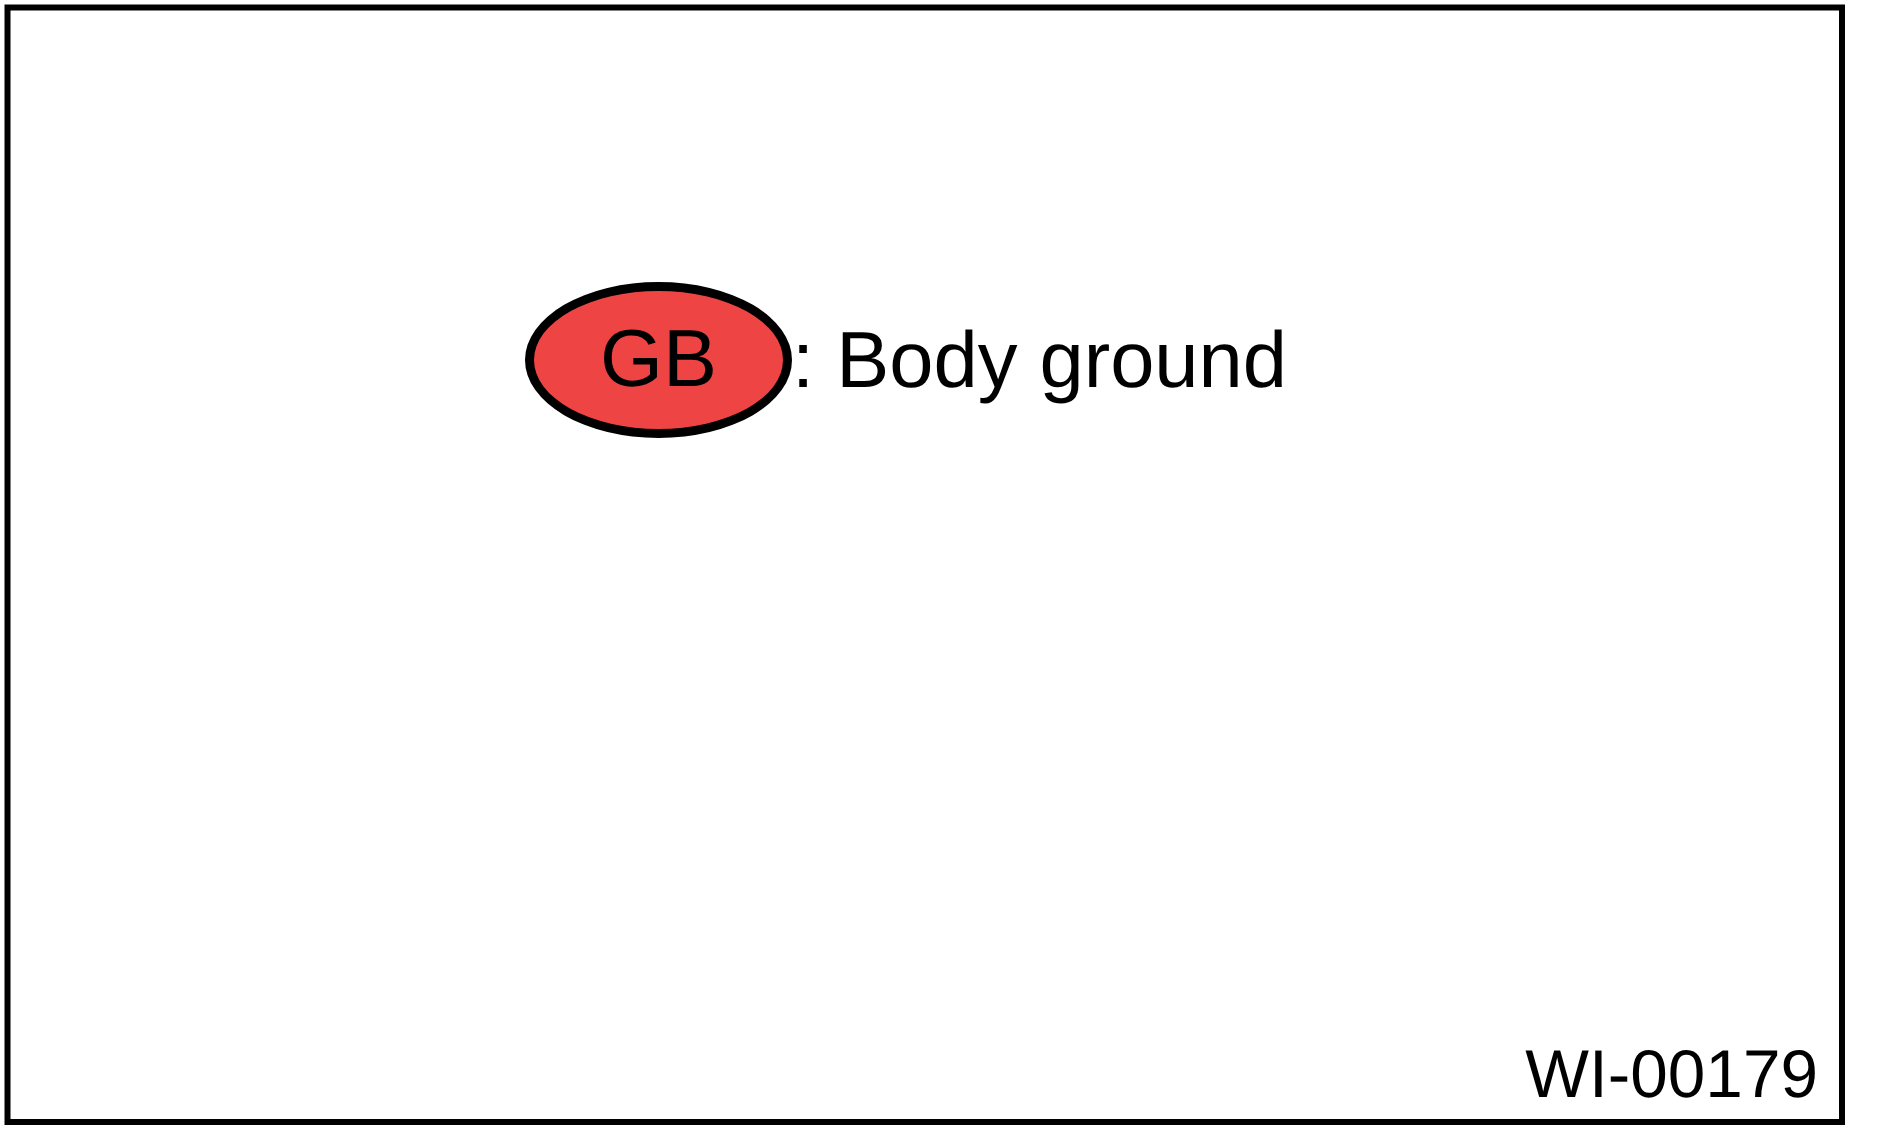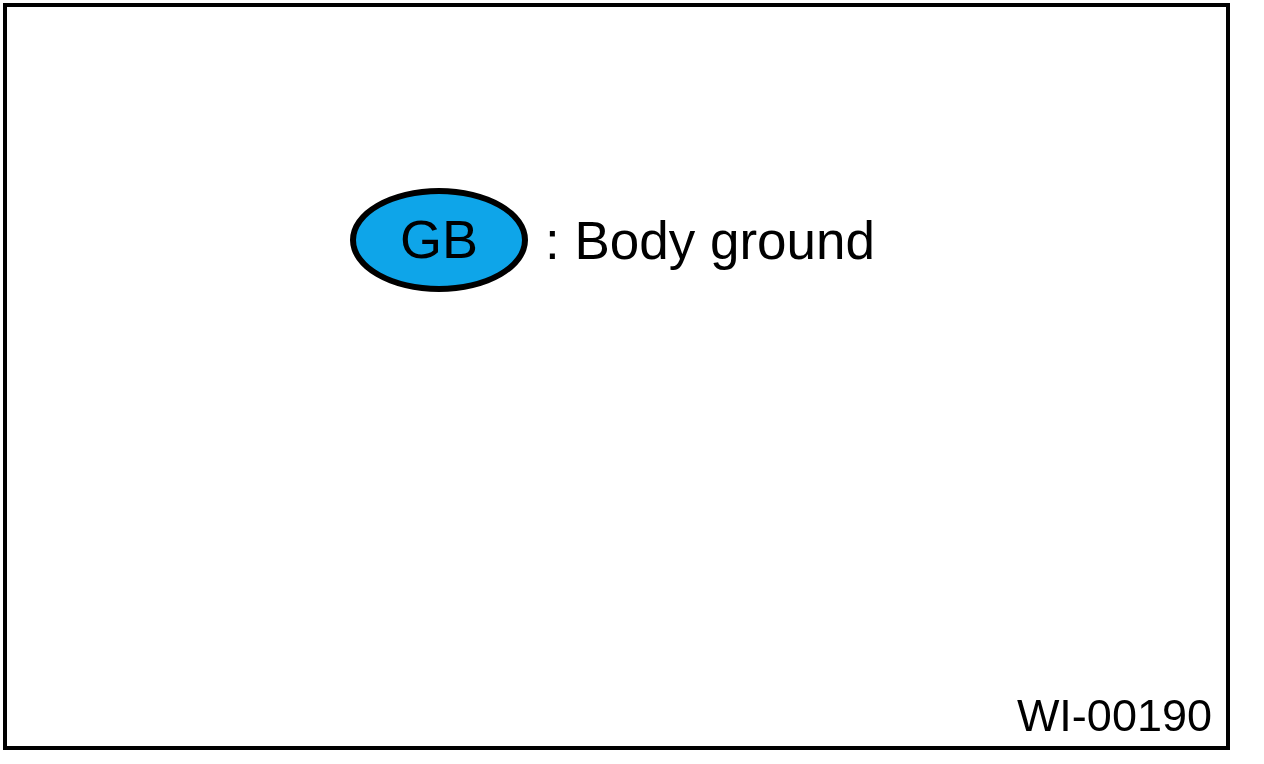--- a/index.html
+++ b/index.html
@@ -40,30 +40,29 @@
   .ellipse {
     width: 178px;
     height: 104px;
     border: 6px solid #000000;
     border-radius: 50%;
     box-sizing: border-box;
     display: flex;
     align-items: center;
     justify-content: center;
     flex: 0 0 auto;
-    background: #0ea5e9;
+    background: #ef4444;
   }
   .symbol-text {
     font-size: 54px;
     line-height: 1;
     letter-spacing: 0px;
     transform: translateY(-1px);
   }
   .legend-label {
-    margin-left: 17px;
     font-size: 53px;
     line-height: 1;
     white-space: pre;
   }
   .figure-code {
     position: absolute;
     right: 52px;
     bottom: 26px;
     font-size: 45px;
     line-height: 1;
@@ -84,13 +83,13 @@
   </div>
 
   <div class="legend-row">
   </div>
 
   <div class="legend-row">
   </div>
 
 </div>
 
-<div class="figure-code">WI-00190</div>
+<div class="figure-code">WI-00179</div>
 
 </body></html>

